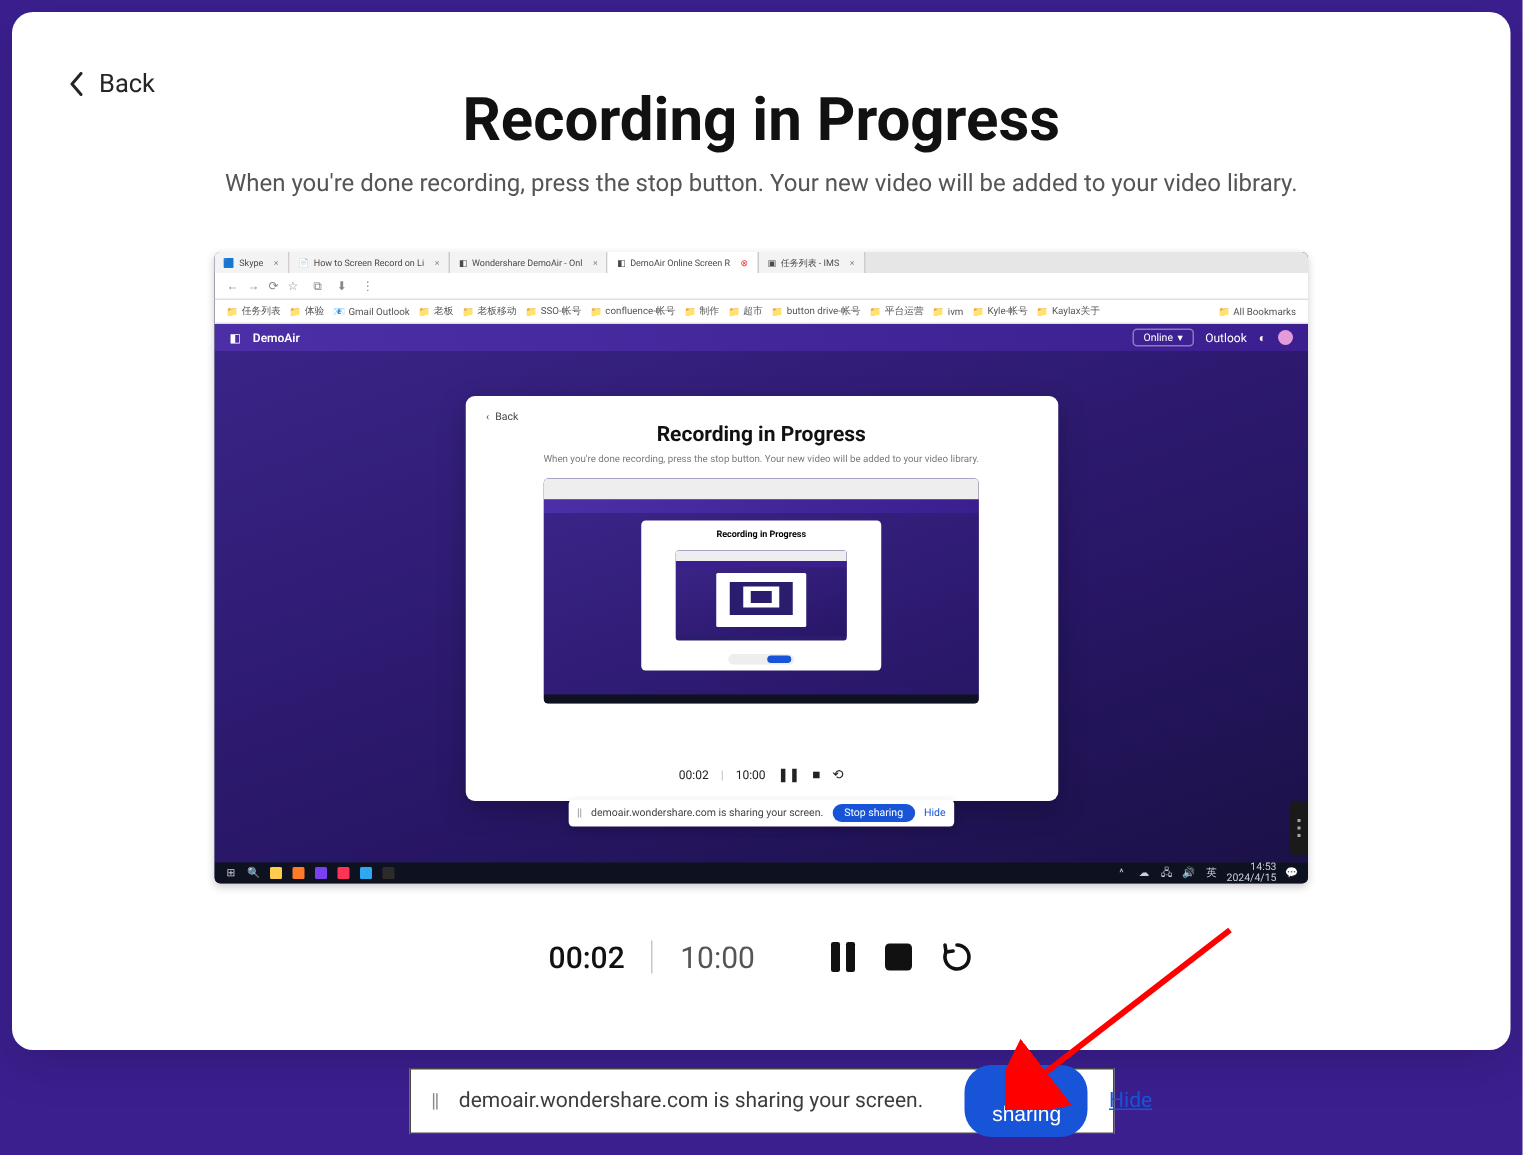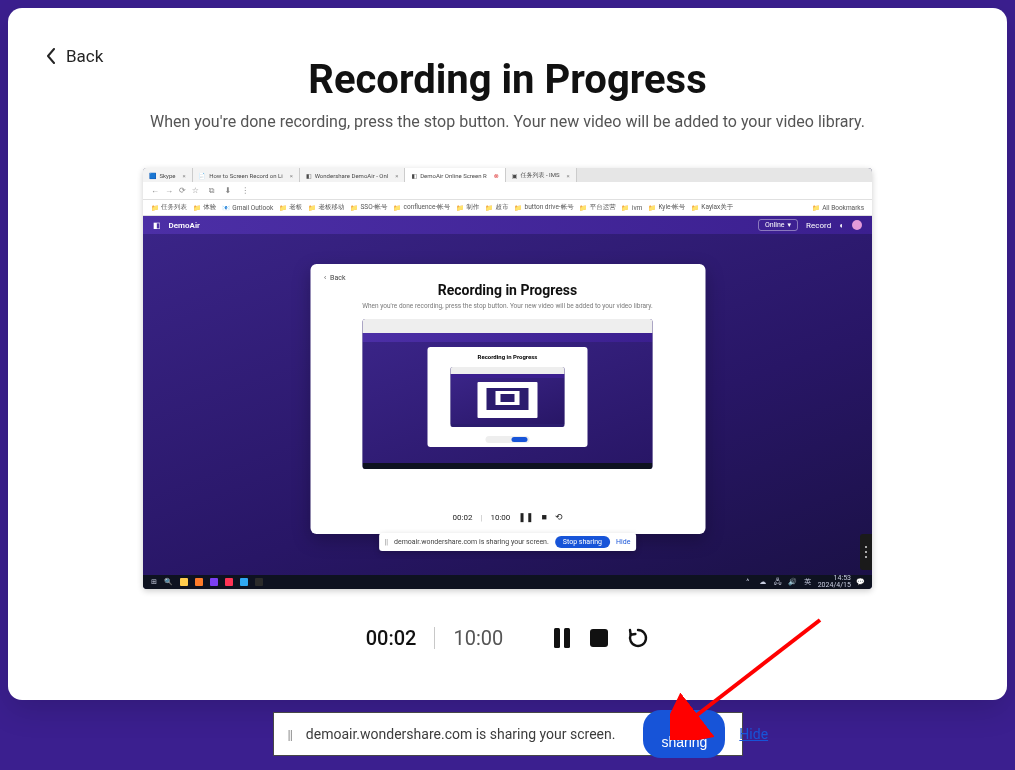--- a/index.html
+++ b/index.html
@@ -272,21 +272,21 @@
     </div>
 
     <div class="app-bar">
       <span>◧</span>
       <span class="brand">DemoAir</span>
       <span class="spacer"></span>
       <span class="lang">
           <span>Online</span> 
           <span>▾</span>
         </span>
-      <span>Record</span>
+      <span>Outlook</span>
       <span>◐</span>
       <span class="avatar"></span>
     </div>
 
     <div class="app-body">
       <div class="nest-card">
         <div class="nest-back">
           <span>‹</span>
           <span>Back</span>
         </div>

